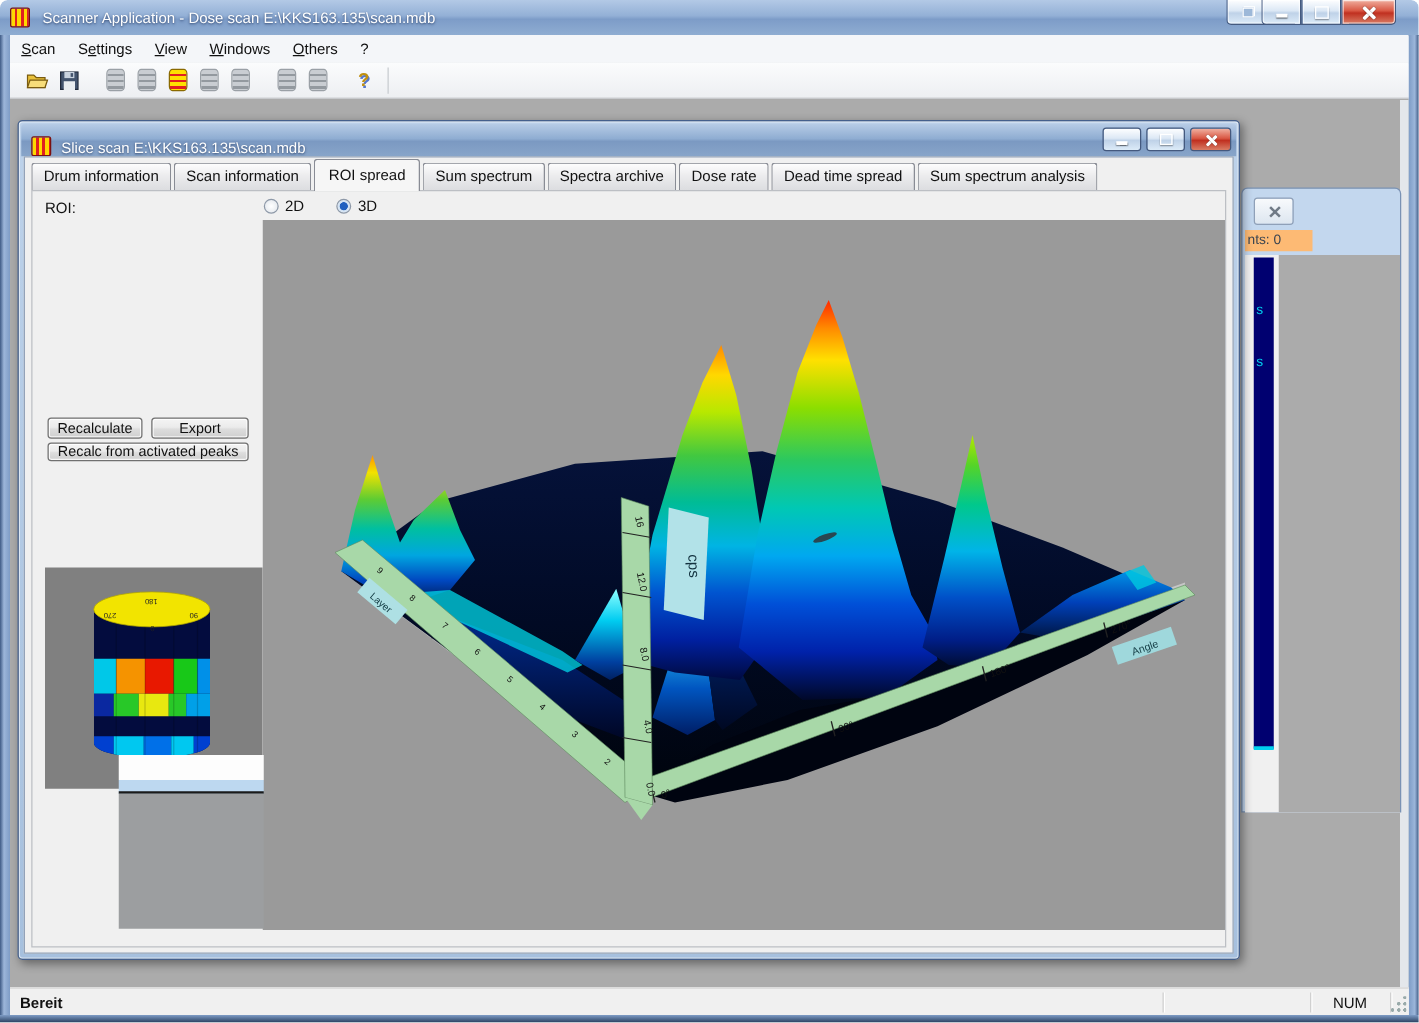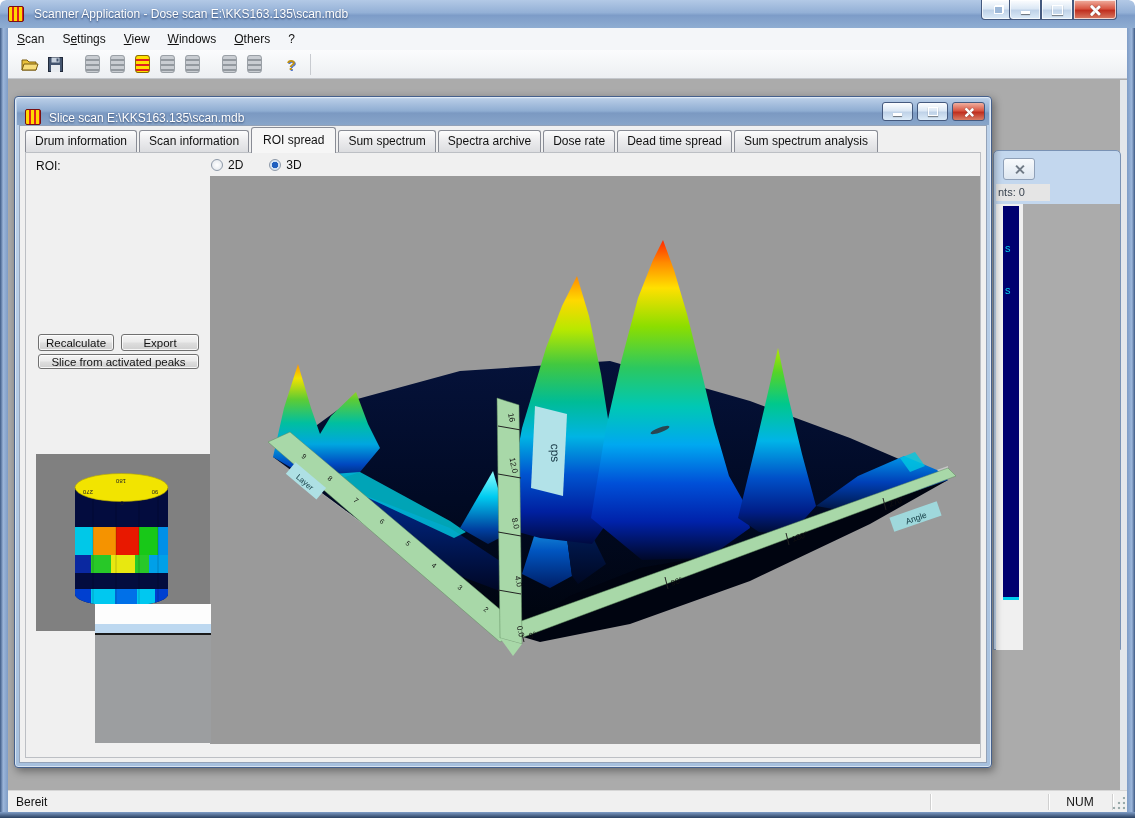--- a/index.html
+++ b/index.html
@@ -44,21 +44,21 @@
   .tb-gap{width:12px;}
   .tb-divider{width:1px;height:21px;background:#c8cbd0;margin:0 6px;}
   .drum-ico{width:13px;height:16px;border-radius:3px/4px;}
   .drum-gray{background:repeating-linear-gradient(#c9cdd2 0 3px,#93999f 3px 5px);border:1px solid #9aa0a6;}
   .drum-color{background:repeating-linear-gradient(#ffe000 0 3px,#e02020 3px 5px);border:1px solid #8a6a00;}
   .help-glyph{font-size:15px;font-weight:bold;color:#c09010;text-shadow:1px 1px 0 #5577cc;}
 
   .mdi{position:absolute;left:8px;top:79px;width:1119px;height:711px;background:#ababab;z-index:1;}
   .statusbar{position:absolute;left:8px;top:790px;width:1119px;height:22px;background:#f0f0f0;
     border-top:1px solid #d6d6d6;font-size:12px;color:#111;z-index:5;}
-  .status-left{position:absolute;left:8px;top:4px;}
+  .status-left{position:absolute;left:8px;top:4px;font-weight:bold;}
   .status-sep{position:absolute;top:3px;width:1px;height:16px;background:#d0d0d0;box-shadow:1px 0 0 #fff;}
   .status-num{position:absolute;left:1042px;top:4px;width:60px;text-align:center;}
   .grip{position:absolute;right:2px;bottom:2px;width:14px;height:14px;
     background:radial-gradient(circle at 3px 11px,#9aa 1.3px,transparent 1.6px),
                radial-gradient(circle at 8px 11px,#9aa 1.3px,transparent 1.6px),
                radial-gradient(circle at 13px 11px,#9aa 1.3px,transparent 1.6px),
                radial-gradient(circle at 8px 6px,#9aa 1.3px,transparent 1.6px),
                radial-gradient(circle at 13px 6px,#9aa 1.3px,transparent 1.6px),
                radial-gradient(circle at 13px 1px,#9aa 1.3px,transparent 1.6px);}
   .border-l,.border-r{position:absolute;top:28px;width:8px;height:784px;z-index:4;
@@ -70,21 +70,21 @@
 
   
   .bg-win{position:absolute;left:993px;top:150px;width:128px;height:500px;z-index:2;
     background:#c3d7ee;border:1px solid #7a92b4;border-radius:5px 5px 0 0;box-sizing:border-box;}
   .bg-close{position:absolute;left:9px;top:7px;width:30px;height:20px;border:1px solid #8fa0b8;border-radius:3px;
     background:linear-gradient(#f8fafc,#dde6f0);display:flex;align-items:center;justify-content:center;}
   .bg-x{position:relative;width:9px;height:9px;}
   .bg-x::before,.bg-x::after{content:"";position:absolute;left:4px;top:-1px;width:2px;height:11px;background:#707a86;}
   .bg-x::before{transform:rotate(45deg);}
   .bg-x::after{transform:rotate(-45deg);}
-  .bg-counts{position:absolute;left:2px;top:33px;width:52px;height:17px;background:#e5e5e5;
+  .bg-counts{position:absolute;left:2px;top:33px;width:52px;height:17px;background:#fdba74;
     font-size:11px;color:#3a4450;line-height:17px;padding-left:2px;overflow:hidden;white-space:nowrap;}
   .bg-content{position:absolute;left:2px;top:53px;width:124px;height:446px;background:#f0f0f0;overflow:hidden;}
   .bg-navy{position:absolute;left:7px;top:2px;width:16px;height:393px;background:#000070;}
   .bg-s{position:absolute;left:2px;color:#00cfee;font-size:11px;}
   .bg-cyanline{position:absolute;left:7px;top:393px;width:16px;height:3px;background:#00cfee;}
   .bg-gray{position:absolute;left:27px;top:0;width:97px;height:446px;background:#ababab;}
   .right-sliver{position:absolute;left:1120px;top:80px;width:7px;height:710px;background:#e4e7eb;z-index:2;}
 
   
   .child{position:absolute;left:14px;top:96px;width:978px;height:672px;z-index:3;
@@ -259,21 +259,21 @@
           <span class="tab">Dose rate</span>
           <span class="tab">Dead time spread</span>
           <span class="tab">Sum spectrum analysis</span>
         </div>
       <div class="content">
 
         <span class="roi-label">ROI:</span>
 
         <button class="btn" style="left:12px;top:181px;width:76px;height:17px;">Recalculate</button>
         <button class="btn" style="left:95px;top:181px;width:78px;height:17px;">Export</button>
-        <button class="btn" style="left:12px;top:201px;width:161px;height:15px;">Slice from activated peaks</button>
+        <button class="btn" style="left:12px;top:201px;width:161px;height:15px;">Recalc from activated peaks</button>
 
         <div class="radio-row">
           <span class="radio-opt">
             <span class="radio"></span>
             <span>2D</span>
           </span>
           <span class="radio-opt">
             <span class="radio on"></span>
             <span>3D</span>
           </span>

